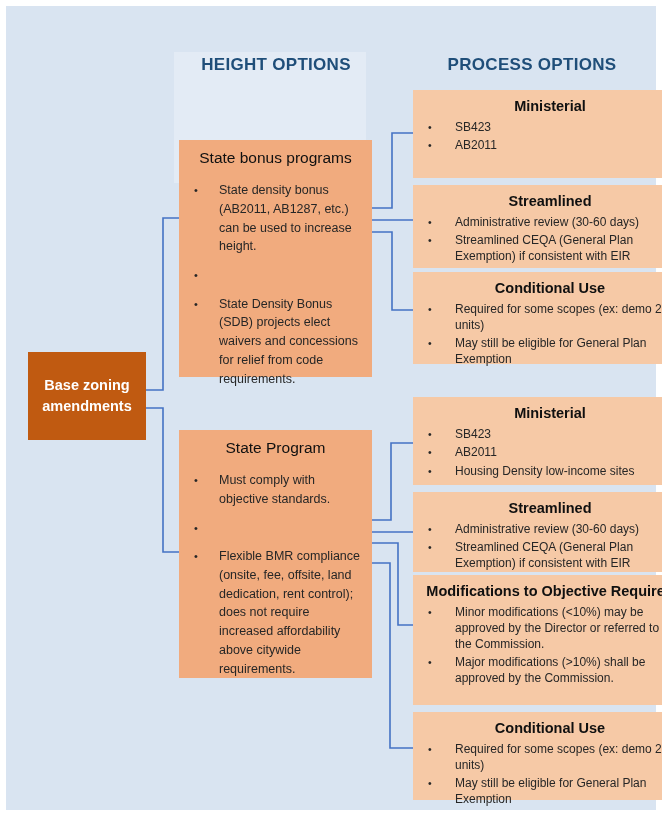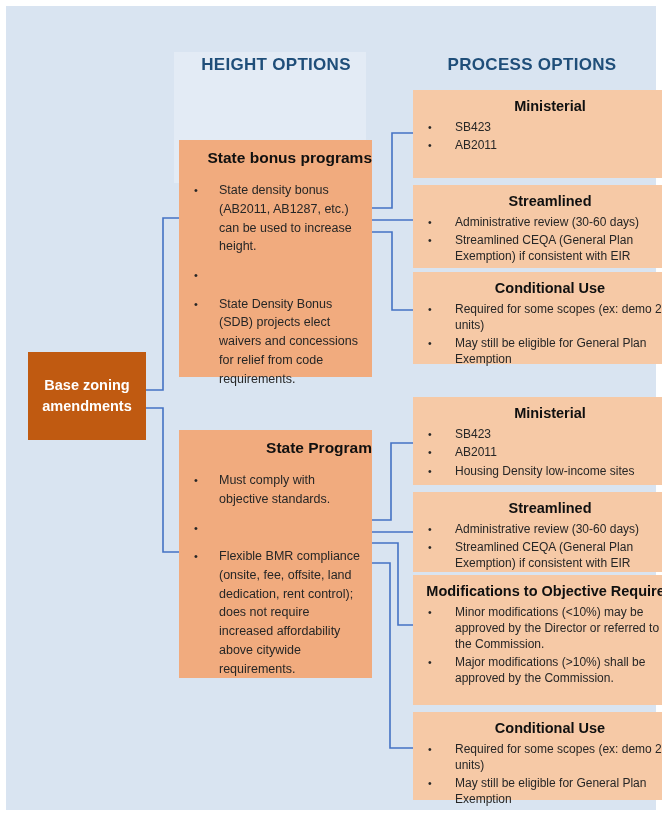--- a/index.html
+++ b/index.html
@@ -18,21 +18,21 @@
 
   .node{position:absolute;box-sizing:border-box;z-index:2;color:#262626;}
 
   #box-root{left:28px;top:352px;width:118px;height:88px;background:var(--root-box,#c05a11);
     color:#ffffff;font-weight:700;font-size:14.5px;line-height:1.45;display:flex;
     align-items:center;justify-content:center;text-align:center;padding:0 10px;}
 
   .hbox{left:179px;width:193px;background:var(--height-box,#f1ab7e);}
   #box-state{top:140px;height:237px;}
   #box-local{top:430px;height:248px;}
-  .htitle{text-align:right;font-weight:700;font-size:15.5px;color:#101010;padding-top:9px;}
+  .htitle{text-align:center;font-weight:400;font-size:15.5px;color:#101010;padding-top:9px;}
   .hbox .bullets{padding-top:4px;}
   .hbox .bi{display:flex;align-items:flex-start;margin-top:10px;padding-left:13px;padding-right:10px;
     font-size:12.5px;line-height:1.5;}
   .hbox .dot{flex:0 0 25px;text-align:left;padding-left:2px;font-size:11px;line-height:1.7;}
   .hbox .bt{flex:1;}
 
   .pbox{left:413px;width:274px;background:var(--process-box,#f6c9a6);}
   #p1{top:90px;height:88px;}
   #p2{top:185px;height:83px;}
   #p3{top:272px;height:92px;}

